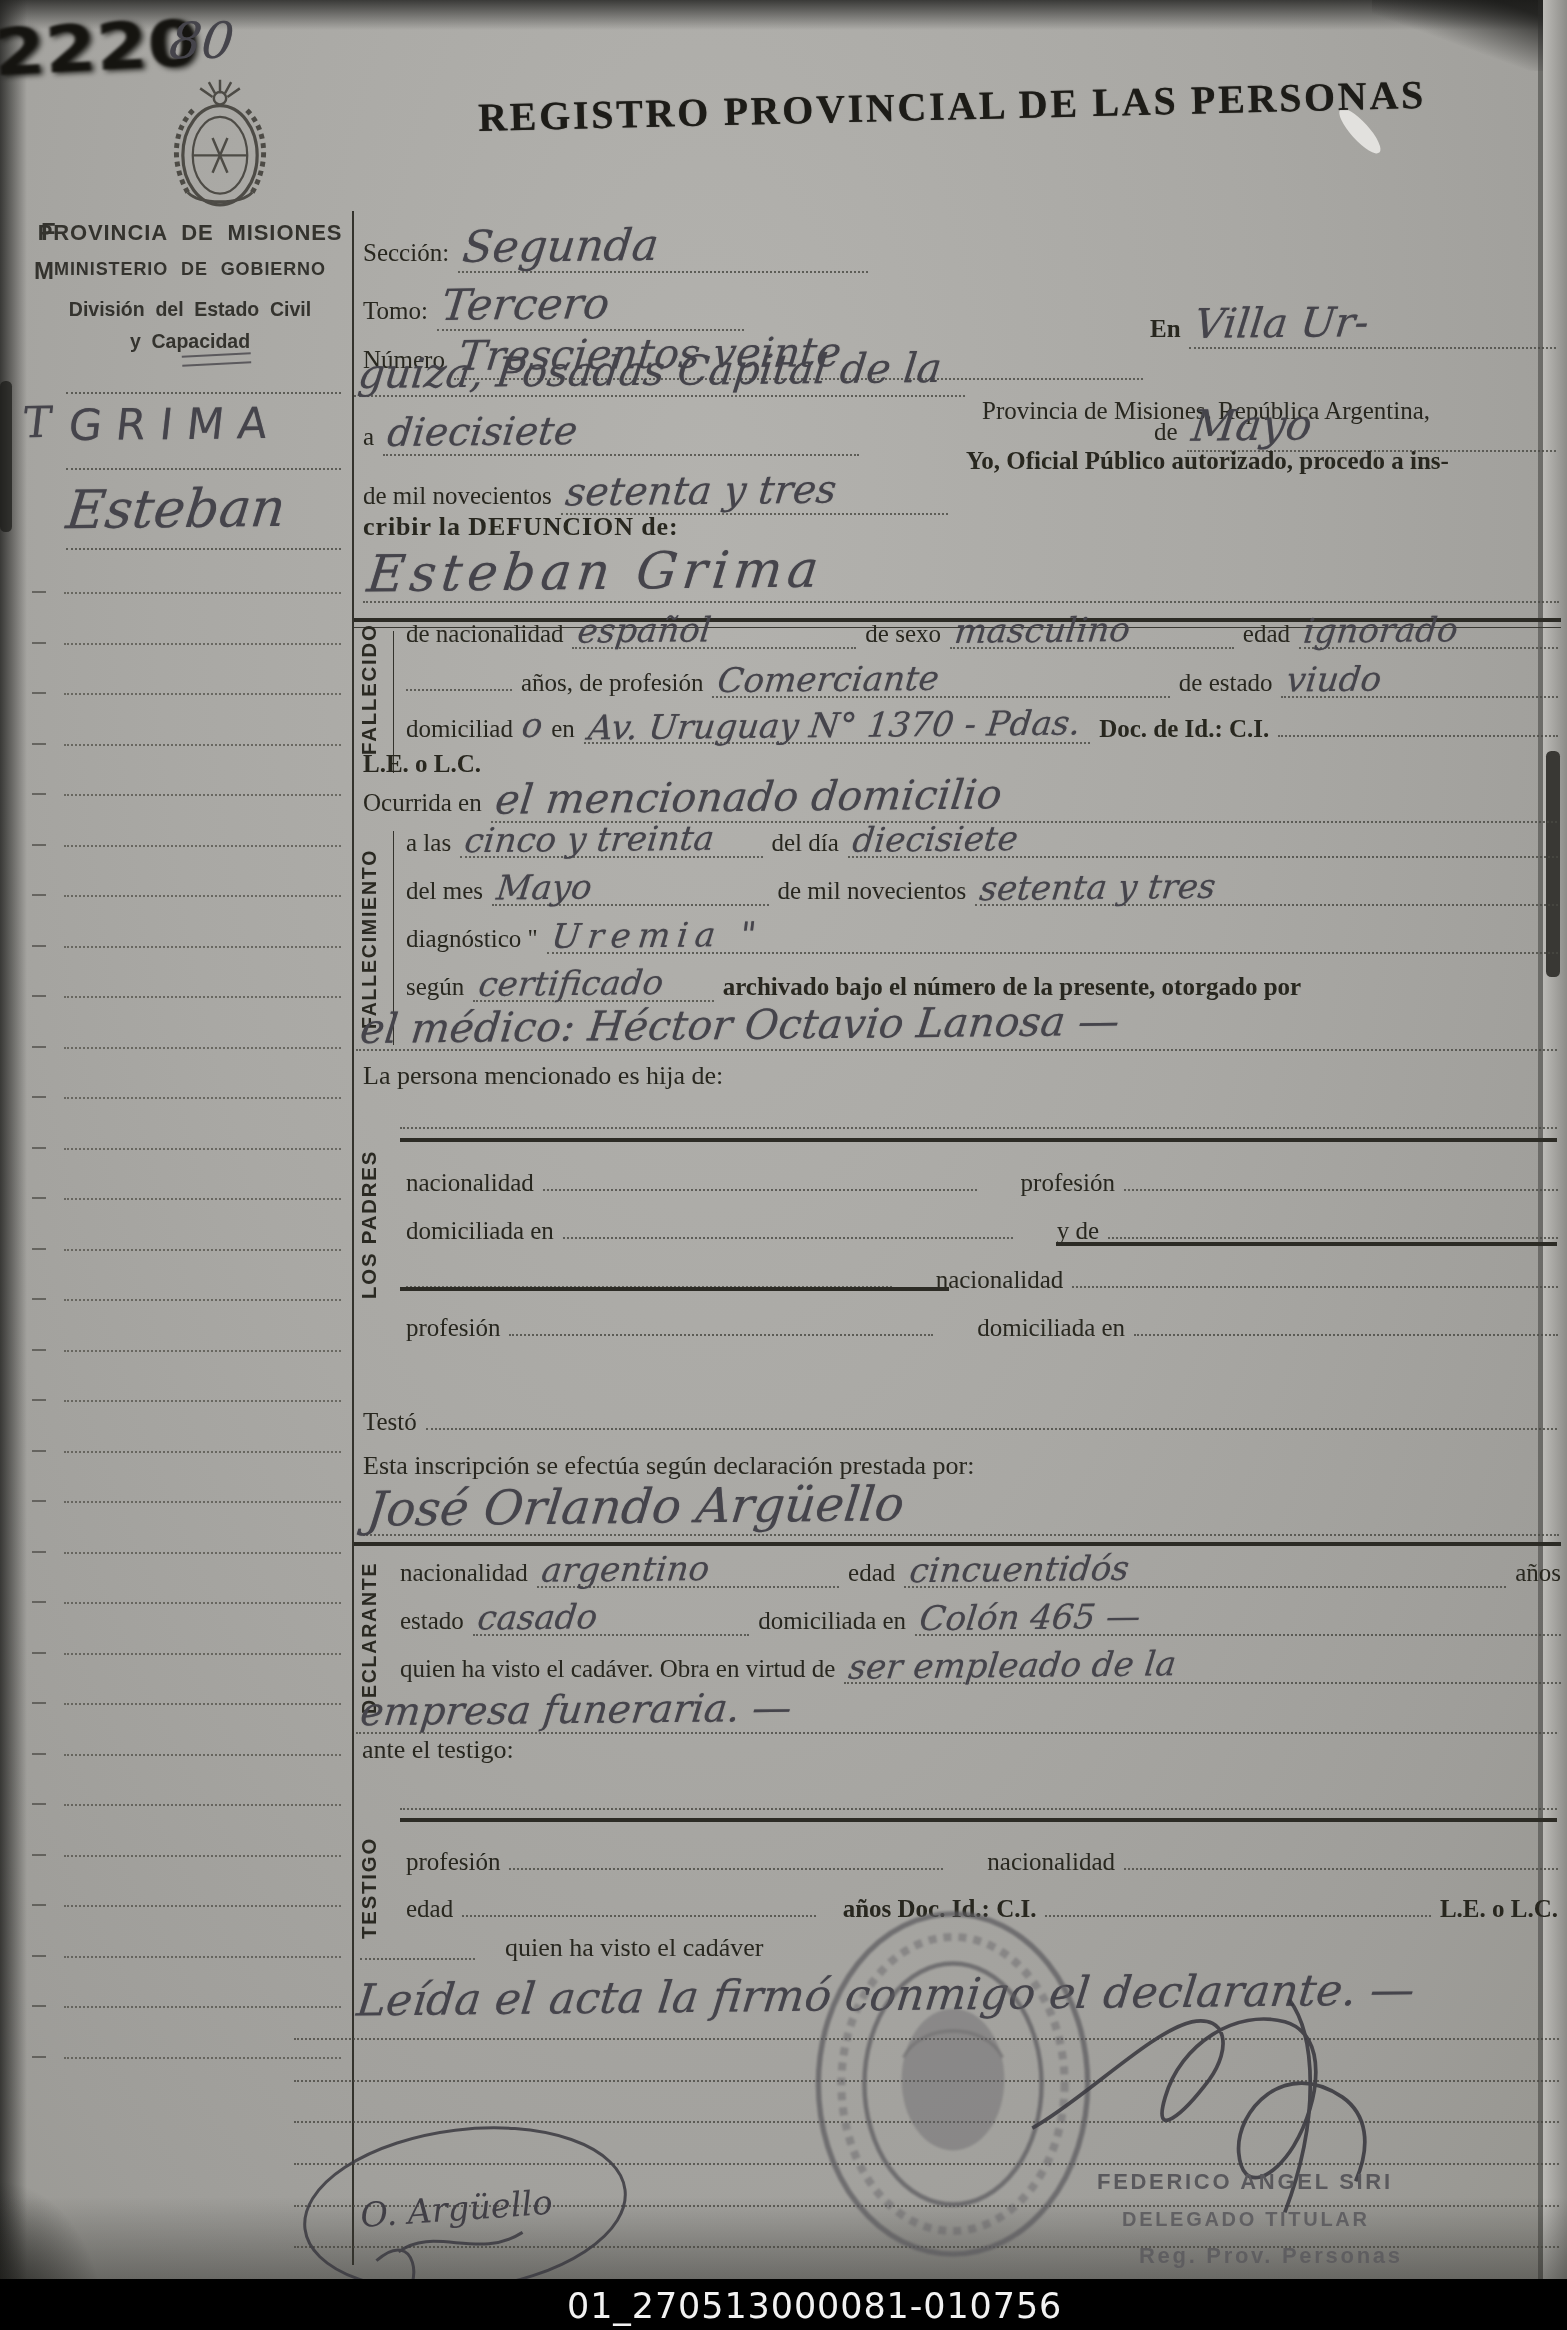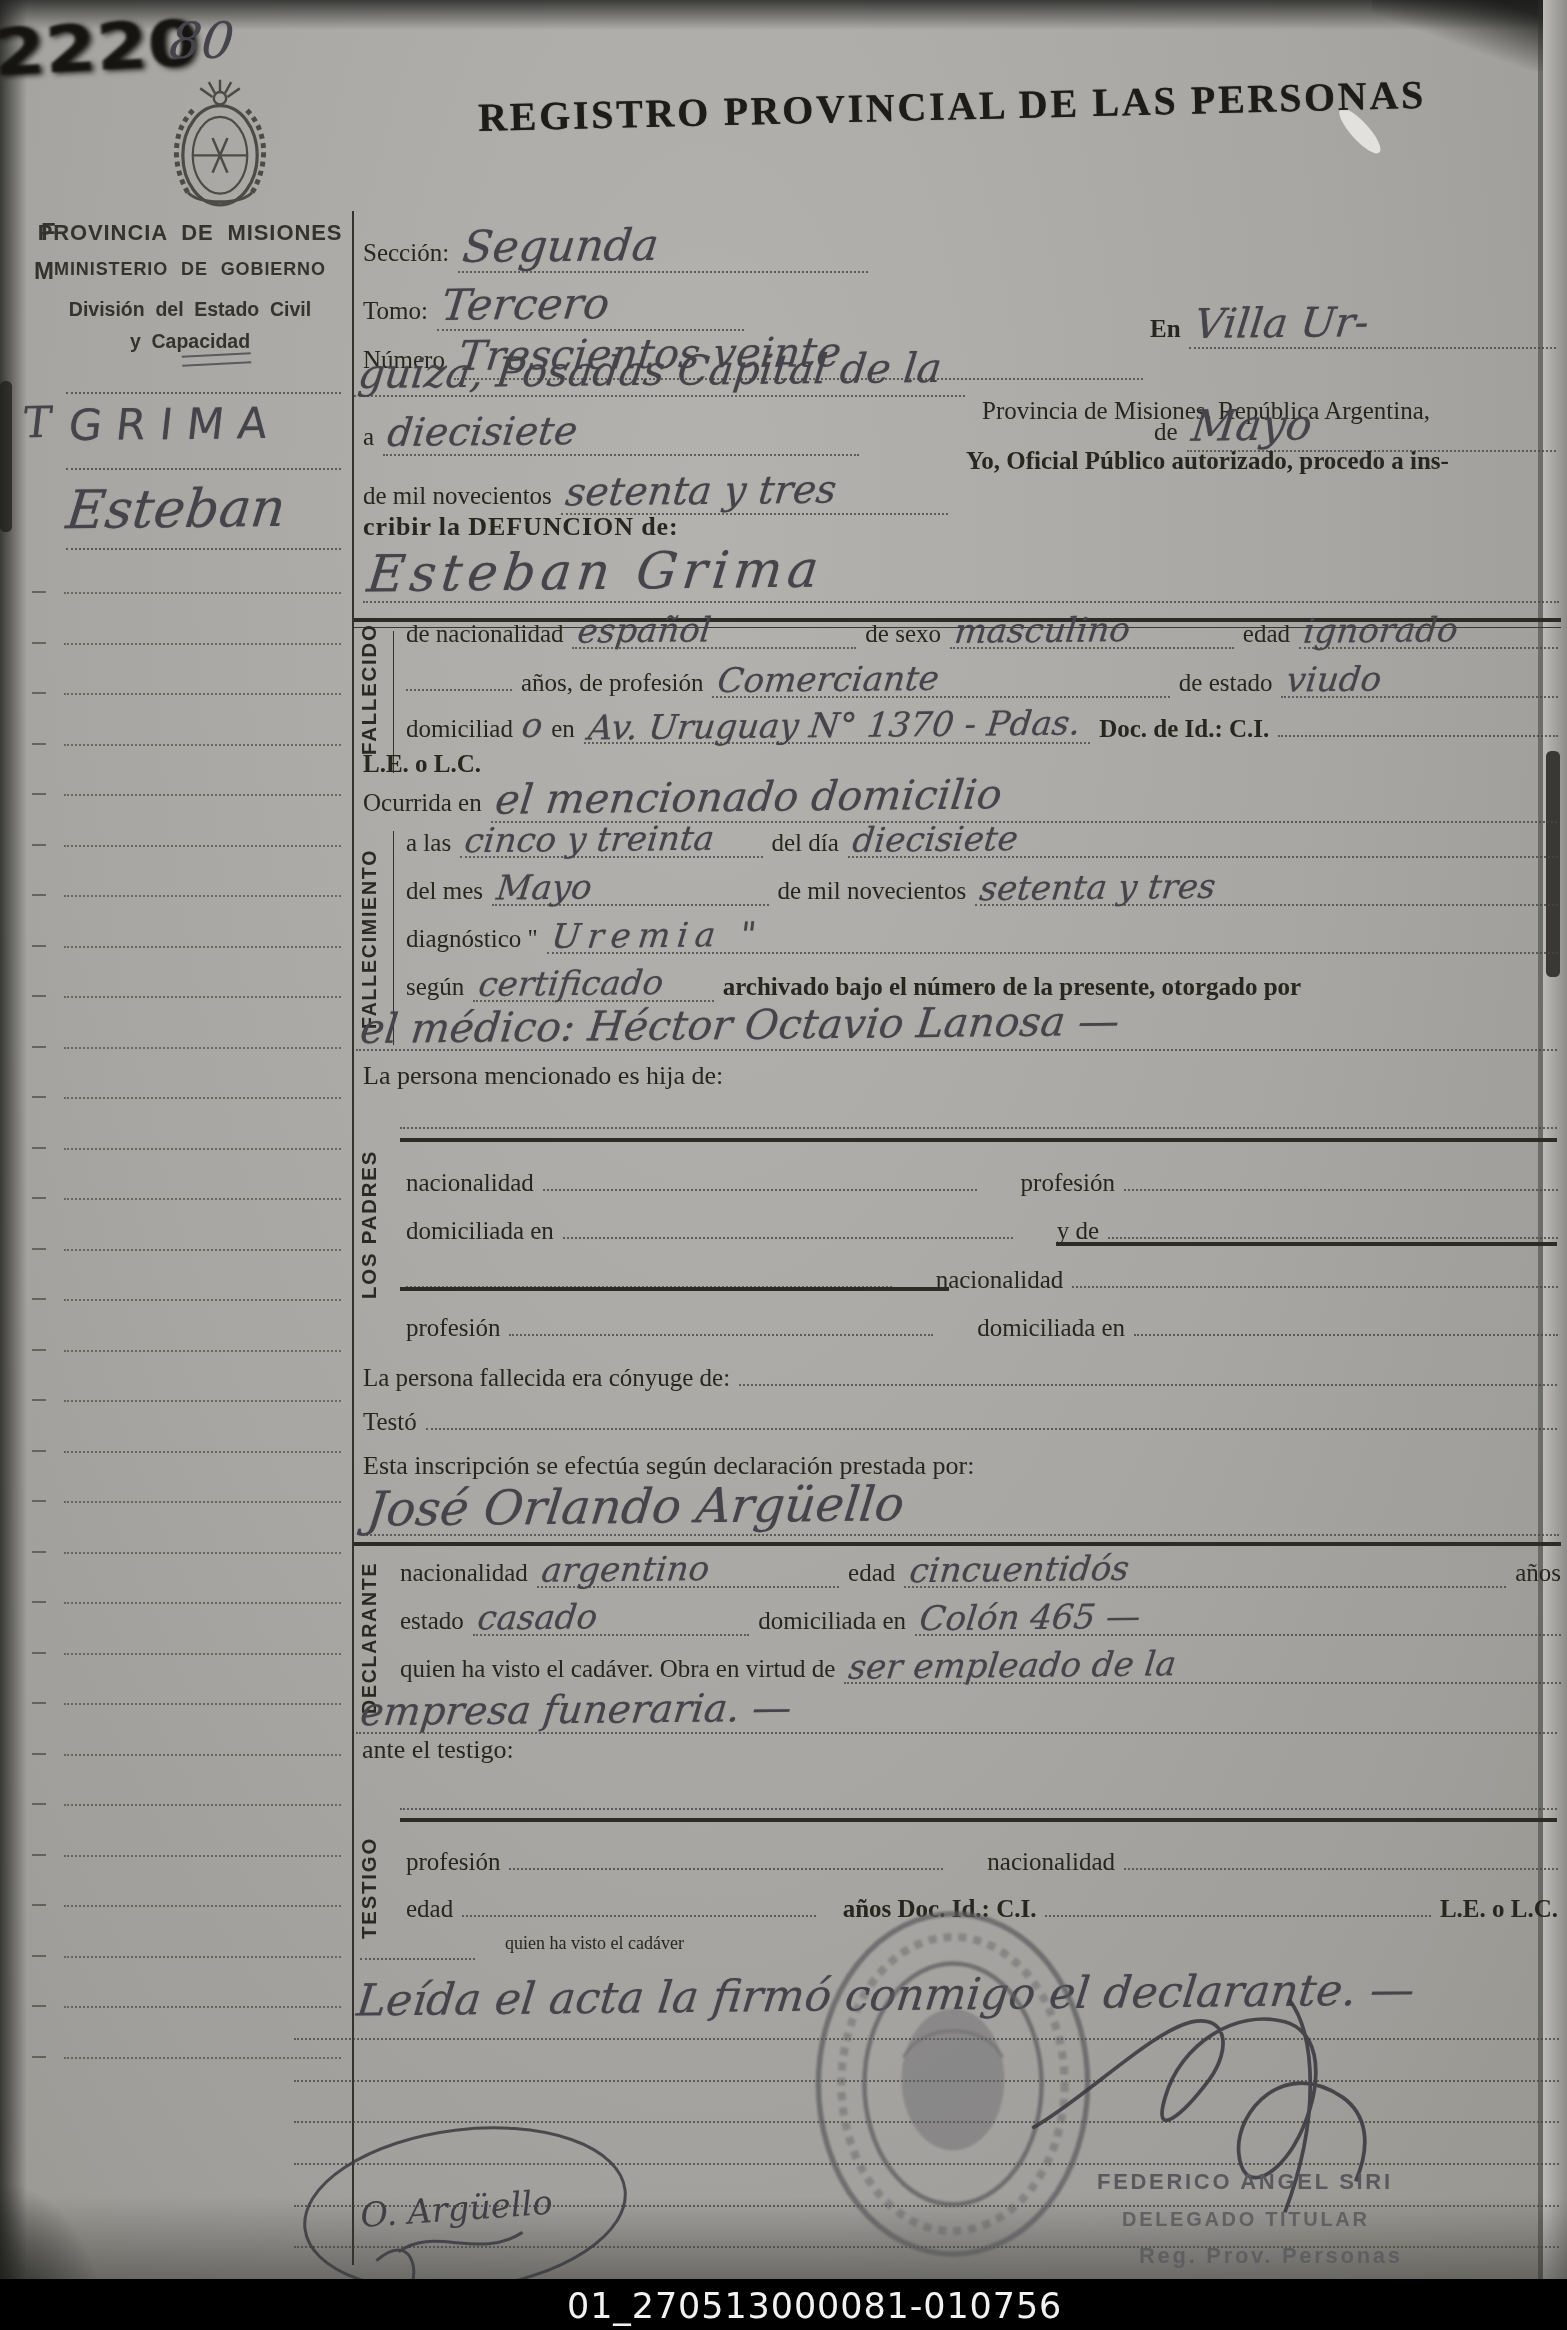--- a/index.html
+++ b/index.html
@@ -265,24 +265,20 @@
   </div>
   <div class="heavy" style="left:400px;top:1287px;width:549px;"></div>
 
   <div class="row" style="left:406px;top:1304px;width:1152px;">
     <span class="printed lbl">profesión</span>
     <span class="blank" style="margin-right:35px;"></span>
     <span class="printed lbl">domiciliada en</span>
     <span class="blank"></span>
   </div>
 
-  <div class="row" style="left:363px;top:1354px;width:1194px;">
-    <span class="printed lbl">La persona fallecida era cónyuge de:</span>
-    <span class="blank"></span>
-  </div>
   <div class="row" style="left:363px;top:1398px;width:1194px;">
     <span class="printed lbl">Testó</span>
     <span class="blank"></span>
   </div>
   <div class="abs printed" style="left:363px;top:1451px;font-size:26px;">Esta inscripción se efectúa según declaración prestada por:</div>
 
   <div class="row" style="left:363px;top:1478px;width:1196px;">
     <span class="fill"><span class="hand" style="font-size:48px;">José Orlando Argüello</span></span>
   </div>
   <div class="heavy" style="left:354px;top:1542px;width:1207px;"></div>
@@ -328,21 +324,21 @@
 
   <div class="row" style="left:406px;top:1885px;width:1152px;">
     <span class="printed lbl">edad</span>
     <span class="blank" style="flex:0 0 354px;margin-right:17.7px;"></span>
     <span class="printed lbl" style="font-weight:bold;">años Doc. Id.: C.I.</span>
     <span class="blank"></span>
     <span class="printed lbl" style="font-weight:bold;">L.E. o L.C.</span>
   </div>
 
   <div class="dot" style="left:360px;top:1958px;width:115px;"></div>
-  <div class="abs printed" style="left:505px;top:1933px;font-size:18px;">quien ha visto el cadáver</div>
+  <div class="abs printed" style="left:505px;top:1933px;font-size:26px;">quien ha visto el cadáver</div>
 
   <div class="abs hand" style="left:358px;top:1969px;font-size:44px;">Leída el acta la firmó conmigo el declarante. —</div>
 
   <div class="abs" style="left:294px;top:2038px;width:1265px;height:222px;">
       <div class="tline" style="top: 0px;"></div>
       <div class="tline" style="top: 42px;"></div>
       <div class="tline" style="top: 83px;"></div>
       <div class="tline" style="top: 125px;"></div>
       <div class="tline" style="top: 167px;"></div>
       <div class="tline" style="top: 208px;"></div>

